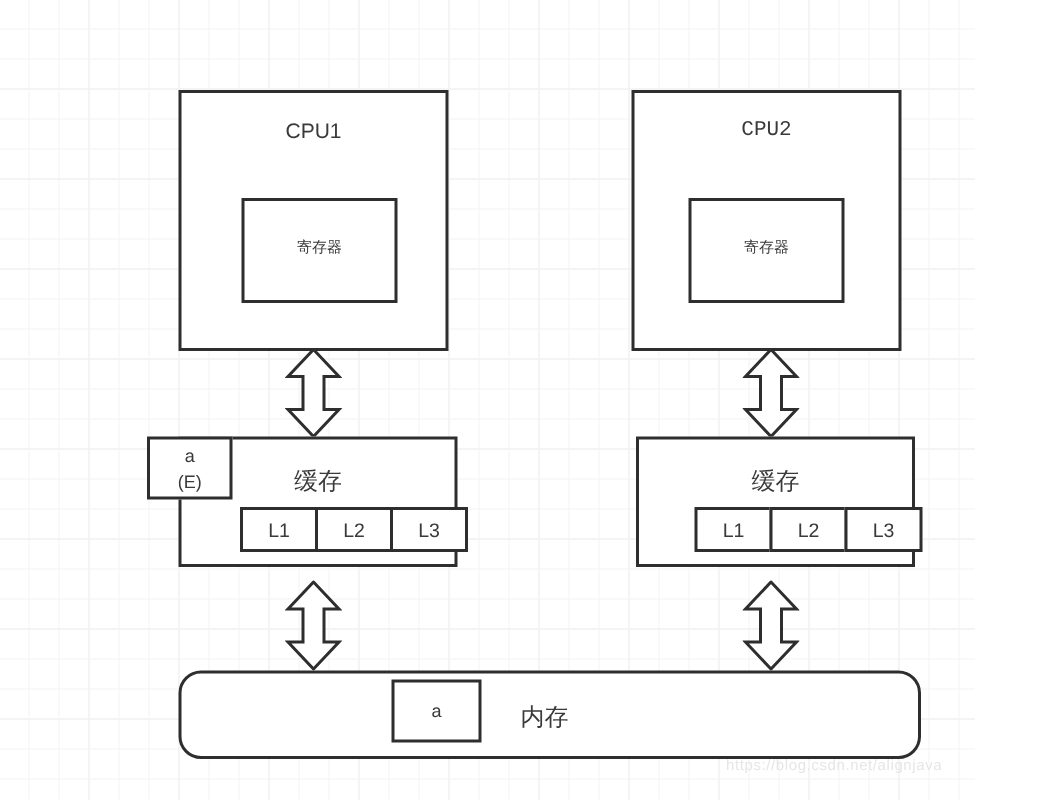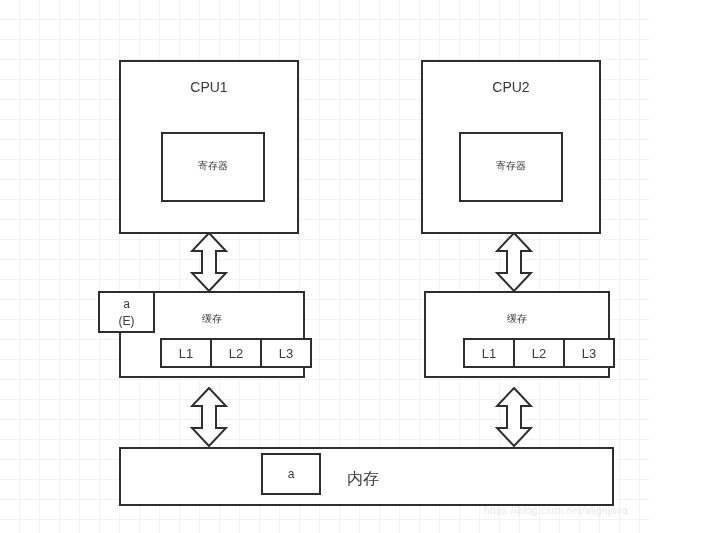--- a/index.html
+++ b/index.html
@@ -54,21 +54,21 @@
 
   
   .cpu-box { width: 180px; height: 174px; }
   .cpu-title { top: 18px; font-size: 14px; }
 
   .reg-box { width: 104px; height: 70px; }
   .reg-label { top: 27px; font-size: 10px; }
 
   
   .cache-box { width: 186px; height: 87px; }
-  .cache-title { top: 21px; font-size: 10px; }
+  .cache-title { top: 21px; font-size: 16px; }
 
   .lcell-row {
     position: absolute;
     display: flex;
     box-sizing: border-box;
     padding-left: 26px;
   }
   .lcell {
     box-sizing: border-box;
     border: 2px solid #2e2e2e;
@@ -135,21 +135,21 @@
 
 <div id="canvas">
 
   <div class="node cpu-box" style="left:119px; top:60px;">
     <div class="lbl center-x cpu-title">CPU1</div>
   </div>
   <div class="node reg-box" style="left:161px; top:132px;">
     <div class="lbl center-x reg-label">寄存器</div>
   </div>
 
-  <div class="node cpu-box" style="left:421px; top:60px;">
+  <div class="node cpu-box" style="left:421px; top:60px;font-family:Liberation Mono, monospace;">
     <div class="lbl center-x cpu-title">CPU2</div>
   </div>
   <div class="node reg-box" style="left:459px; top:132px;">
     <div class="lbl center-x reg-label">寄存器</div>
   </div>
 
   <div class="arrow" style="left:190px; top:232px;">
     <svg width="38" height="60" viewBox="0 0 38 60">
       <polygon points="19,1 36,19 26,19 26,41 36,41 19,59 2,41 12,41 12,19 2,19" fill="#ffffff" stroke="#2e2e2e" stroke-width="2" stroke-linejoin="miter"></polygon>
     </svg>
@@ -187,21 +187,21 @@
     <svg width="38" height="60" viewBox="0 0 38 60">
       <polygon points="19,1 36,19 26,19 26,41 36,41 19,59 2,41 12,41 12,19 2,19" fill="#ffffff" stroke="#2e2e2e" stroke-width="2" stroke-linejoin="miter"></polygon>
     </svg>
   </div>
   <div class="arrow" style="left:495px; top:387px;">
     <svg width="38" height="60" viewBox="0 0 38 60">
       <polygon points="19,1 36,19 26,19 26,41 36,41 19,59 2,41 12,41 12,19 2,19" fill="#ffffff" stroke="#2e2e2e" stroke-width="2" stroke-linejoin="miter"></polygon>
     </svg>
   </div>
 
-  <div class="node mem-box" style="left:119px; top:447px;">
+  <div class="node mem-box" style="left:119px; top:447px;border-radius:15px;">
     <div class="lbl mem-label" style="left:226px; top:22px;">内存</div>
   </div>
   <div class="node mem-cell" style="left:261px; top:453px;">
     <div class="mem-cell-text">a</div>
   </div>
 
   <div class="watermark" style="left:484px; top:505px;">https://blog.csdn.net/alignjava</div>
 
 </div>
 

